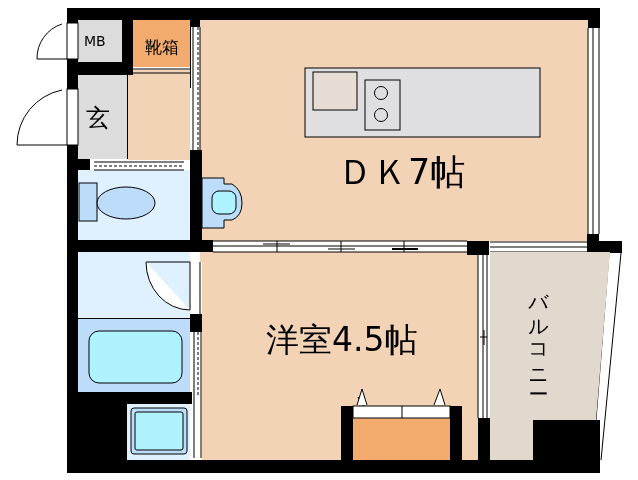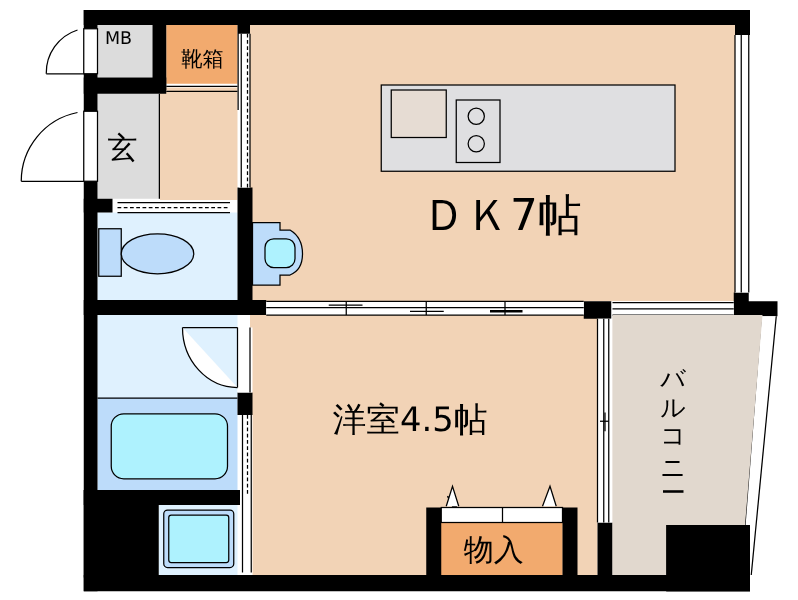--- a/index.html
+++ b/index.html
@@ -167,20 +167,19 @@
       <rect x="353" y="406" width="97" height="12" fill="#fff"></rect>
       <line x1="402" y1="406" x2="402" y2="418"></line>
       <polygon points="362,405 358,397 365,405" fill="#fff"></polygon>
       <path d="M357 405 L362 389 L367 405" fill="#fff"></path>
       <path d="M434 405 L440 389 L445 405" fill="#fff"></path>
     </g>
   </svg>
 
   <div class="abs wall" style="left:533px;top:420px;width:67px;height:53px;"></div>
 
-  <div class="lbl" style="left:84px;top:23px;font-size:14px;">MB</div>
+  <div class="lbl" style="left:84px;top:33px;font-size:14px;">MB</div>
   <div class="lbl" style="left:145px;top:36px;font-size:17px;">靴箱</div>
   <div class="lbl" style="left:86px;top:102px;font-size:24px;">玄</div>
   <div class="lbl" style="left:338px;top:149px;font-size:35px;">ＤＫ7帖</div>
-  <div class="lbl" style="left:266px;top:318px;font-size:27px;">洋室4.5帖</div>
-  <div class="lbl" style="left:371px;top:424px;font-size:24px;">物入</div>
+  <div class="lbl" style="left:266px;top:318px;font-size:33px;">洋室4.5帖</div>
   <div class="lbl" style="left:526px;top:280px;font-size:20px;writing-mode:vertical-rl;letter-spacing:3px;">バルコニー</div>
 </div>
 
 </body></html>

